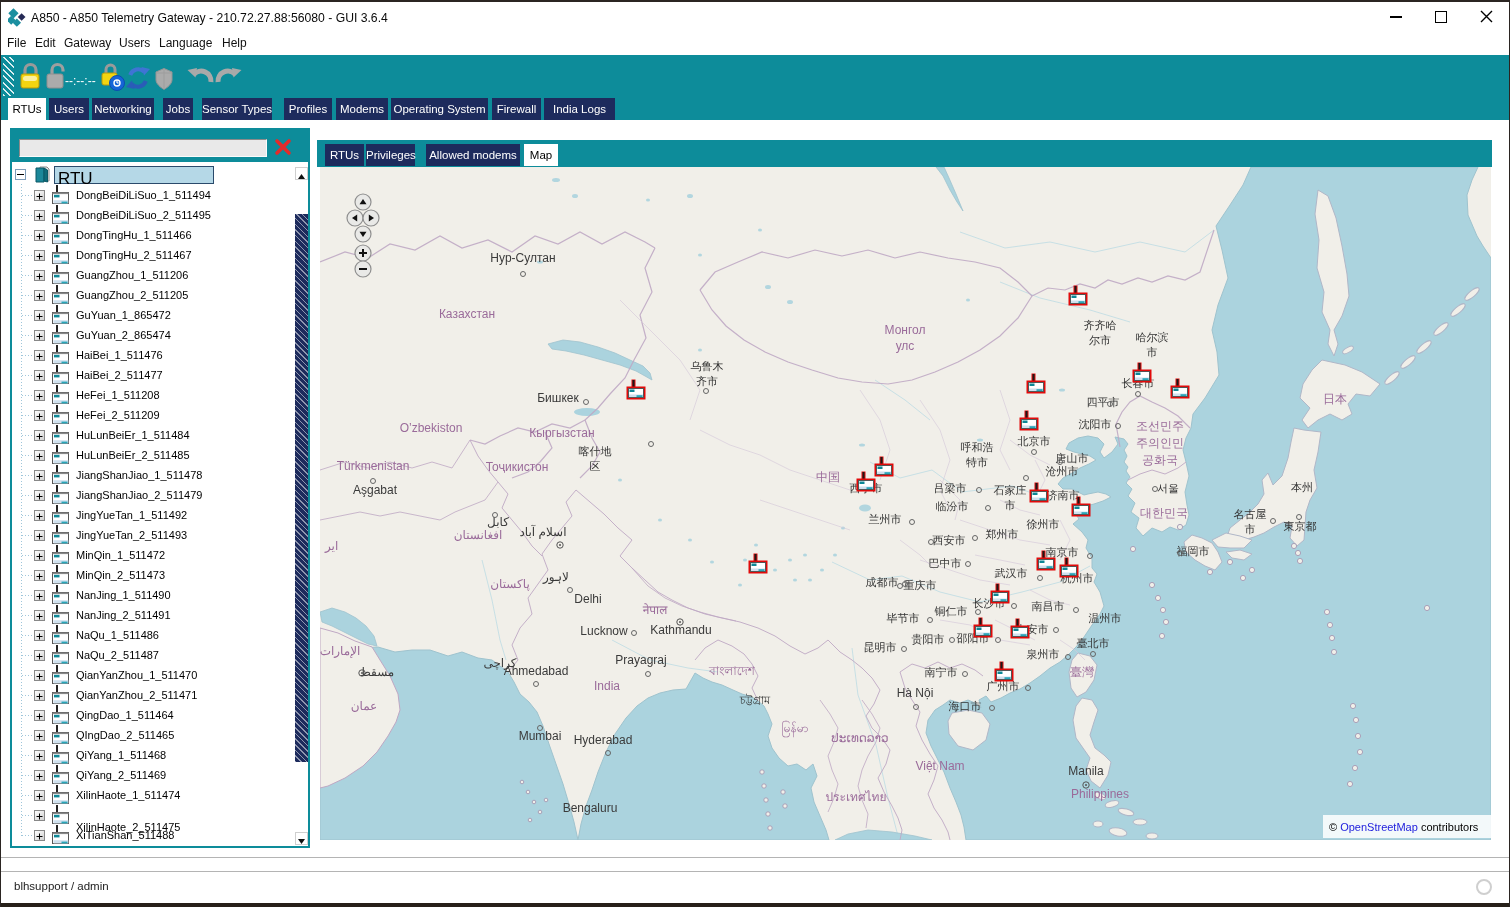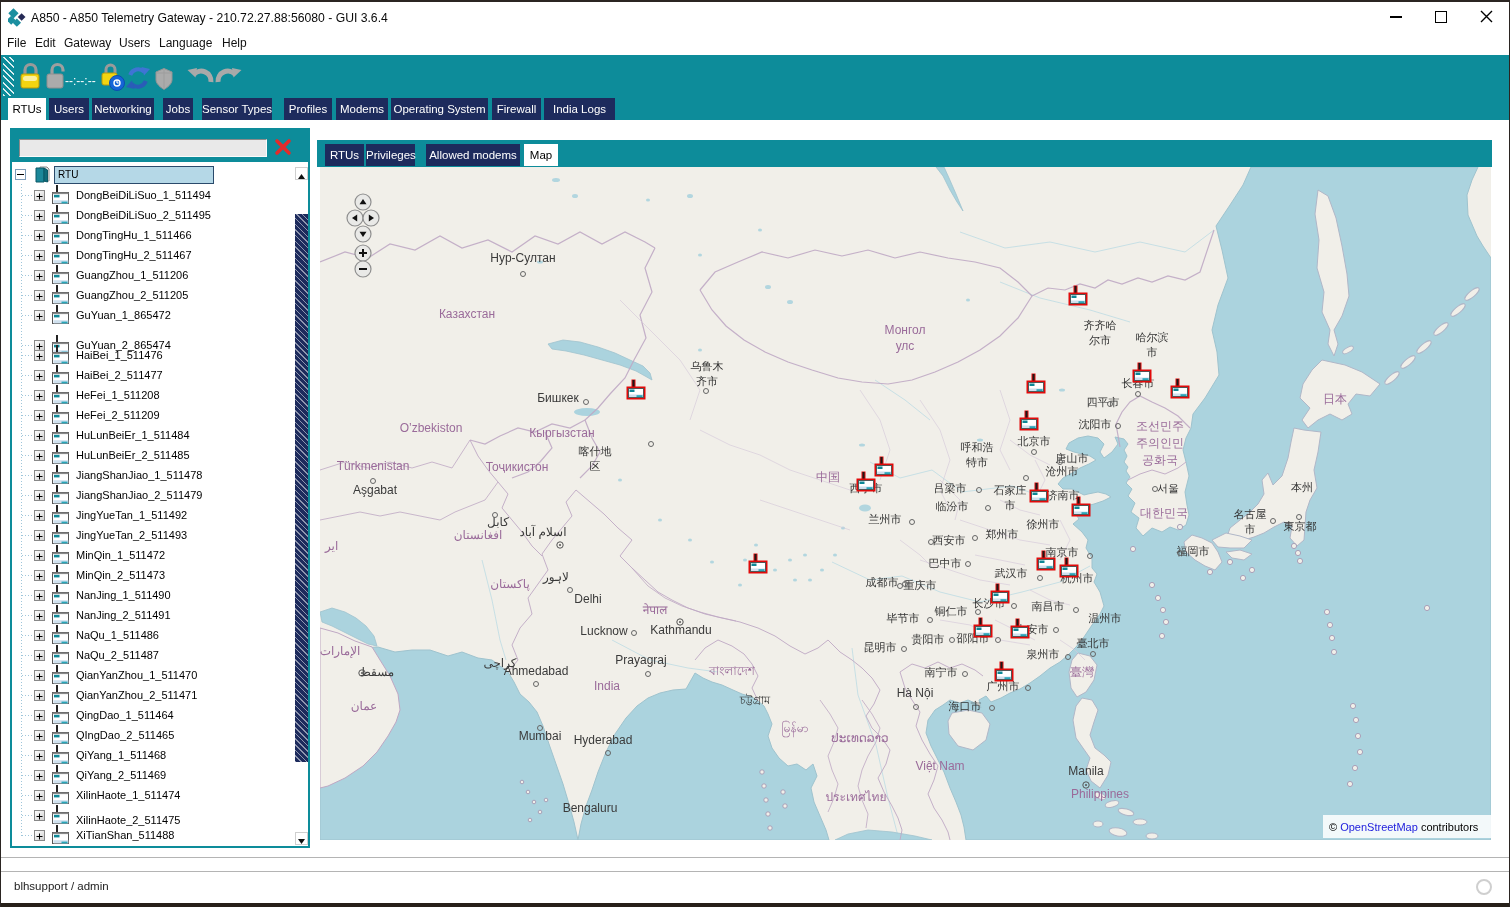--- a/index.html
+++ b/index.html
@@ -116,21 +116,21 @@
 <div class="trow" style="top:3px;width:296px">
 <div class="abs" style="left:3px;top:4px;width:11px;height:11px;border:1px solid #7f9db9;background:#fff;box-sizing:border-box">
             <div class="abs" style="left:1px;top:4px;width:7px;height:1px;background:#000"></div>
           </div>
 <svg class="abs" style="left:22px;top:0px" width="17" height="19" viewBox="0 0 17 19">
             <path d="M6 2 h7 l2 2 v12 h-9 z" fill="#e9e9e9" stroke="#888"></path>
             <path d="M2 3 h8 v14 h-8 z" fill="#1b8799" stroke="#0b5866"></path>
             <path d="M10 3 l3.5 2 v12 l-3.5 -1 z" fill="#0f6b7a" stroke="#0b5866"></path>
           </svg>
 <div class="abs" style="left:42px;top:1px;width:160px;height:18px;background:#b5d8e7;border:1px solid #2a4a6b;box-sizing:border-box"></div>
-<div class="abs" style="left:46px;top:4px;font-size:10px">RTU</div>
+<div class="abs" style="left:46px;top:4px;font-size:17px">RTU</div>
 </div>
 <div class="trow" style="top:23px;width:296px">
 <div class="abs" style="left:10px;top:10px;width:12px;height:1px;background-image:repeating-linear-gradient(to right,#9fc6da 0 1px,transparent 1px 3px)"></div>
 <div class="abs" style="left:22px;top:5px;width:11px;height:11px;border:1px solid #888;background:linear-gradient(135deg,#fff,#cfcfcf);box-sizing:border-box"><svg width="9" height="9" viewBox="0 0 9 9">
               <path d="M4.5 1.5 v6 M1.5 4.5 h6" stroke="#000" stroke-width="1"></path>
             </svg></div>
 <div class="abs" style="left:44px;top:0px;width:2px;height:7px;background:#222"></div>
 <svg class="abs" style="left:40px;top:7px" width="18" height="13" viewBox="0 0 18 13">
 <rect x="0.5" y="0.5" width="16" height="11" fill="#fff" stroke="#555"></rect>
 <rect x="0.5" y="0.5" width="16" height="1.6" fill="#888"></rect>
@@ -223,21 +223,21 @@
 <div class="abs" style="left:44px;top:0px;width:2px;height:7px;background:#222"></div>
 <svg class="abs" style="left:40px;top:7px" width="18" height="13" viewBox="0 0 18 13">
 <rect x="0.5" y="0.5" width="16" height="11" fill="#fff" stroke="#555"></rect>
 <rect x="0.5" y="0.5" width="16" height="1.6" fill="#888"></rect>
 <rect x="2" y="2.8" width="5.5" height="2.6" fill="#0e8796"></rect>
 <rect x="1.5" y="8.2" width="14.8" height="3.2" fill="#cfe0ee"></rect>
 <rect x="9.5" y="9.6" width="6" height="1.8" fill="#29a6b8"></rect>
 </svg>
 <div class="tlabel" style="left:64px;top:4px">GuYuan_1_865472</div>
 </div>
-<div class="trow" style="top:173px;width:296px">
+<div class="trow" style="top:163px;width:296px">
 <div class="abs" style="left:10px;top:10px;width:12px;height:1px;background-image:repeating-linear-gradient(to right,#9fc6da 0 1px,transparent 1px 3px)"></div>
 <div class="abs" style="left:22px;top:5px;width:11px;height:11px;border:1px solid #888;background:linear-gradient(135deg,#fff,#cfcfcf);box-sizing:border-box"><svg width="9" height="9" viewBox="0 0 9 9">
               <path d="M4.5 1.5 v6 M1.5 4.5 h6" stroke="#000" stroke-width="1"></path>
             </svg></div>
 <div class="abs" style="left:44px;top:0px;width:2px;height:7px;background:#222"></div>
 <svg class="abs" style="left:40px;top:7px" width="18" height="13" viewBox="0 0 18 13">
 <rect x="0.5" y="0.5" width="16" height="11" fill="#fff" stroke="#555"></rect>
 <rect x="0.5" y="0.5" width="16" height="1.6" fill="#888"></rect>
 <rect x="2" y="2.8" width="5.5" height="2.6" fill="#0e8796"></rect>
 <rect x="1.5" y="8.2" width="14.8" height="3.2" fill="#cfe0ee"></rect>
@@ -596,21 +596,21 @@
               <path d="M4.5 1.5 v6 M1.5 4.5 h6" stroke="#000" stroke-width="1"></path>
             </svg></div>
 <div class="abs" style="left:44px;top:0px;width:2px;height:7px;background:#222"></div>
 <svg class="abs" style="left:40px;top:7px" width="18" height="13" viewBox="0 0 18 13">
 <rect x="0.5" y="0.5" width="16" height="11" fill="#fff" stroke="#555"></rect>
 <rect x="0.5" y="0.5" width="16" height="1.6" fill="#888"></rect>
 <rect x="2" y="2.8" width="5.5" height="2.6" fill="#0e8796"></rect>
 <rect x="1.5" y="8.2" width="14.8" height="3.2" fill="#cfe0ee"></rect>
 <rect x="9.5" y="9.6" width="6" height="1.8" fill="#29a6b8"></rect>
 </svg>
-<div class="tlabel" style="left:64px;top:9px">XilinHaote_2_511475</div>
+<div class="tlabel" style="left:64px;top:16px">XilinHaote_2_511475</div>
 </div>
 <div class="trow" style="top:663px;width:296px">
 <div class="abs" style="left:10px;top:10px;width:12px;height:1px;background-image:repeating-linear-gradient(to right,#9fc6da 0 1px,transparent 1px 3px)"></div>
 <div class="abs" style="left:22px;top:5px;width:11px;height:11px;border:1px solid #888;background:linear-gradient(135deg,#fff,#cfcfcf);box-sizing:border-box"><svg width="9" height="9" viewBox="0 0 9 9">
               <path d="M4.5 1.5 v6 M1.5 4.5 h6" stroke="#000" stroke-width="1"></path>
             </svg></div>
 <div class="abs" style="left:44px;top:0px;width:2px;height:7px;background:#222"></div>
 <svg class="abs" style="left:40px;top:7px" width="18" height="13" viewBox="0 0 18 13">
 <rect x="0.5" y="0.5" width="16" height="11" fill="#fff" stroke="#555"></rect>
 <rect x="0.5" y="0.5" width="16" height="1.6" fill="#888"></rect>

